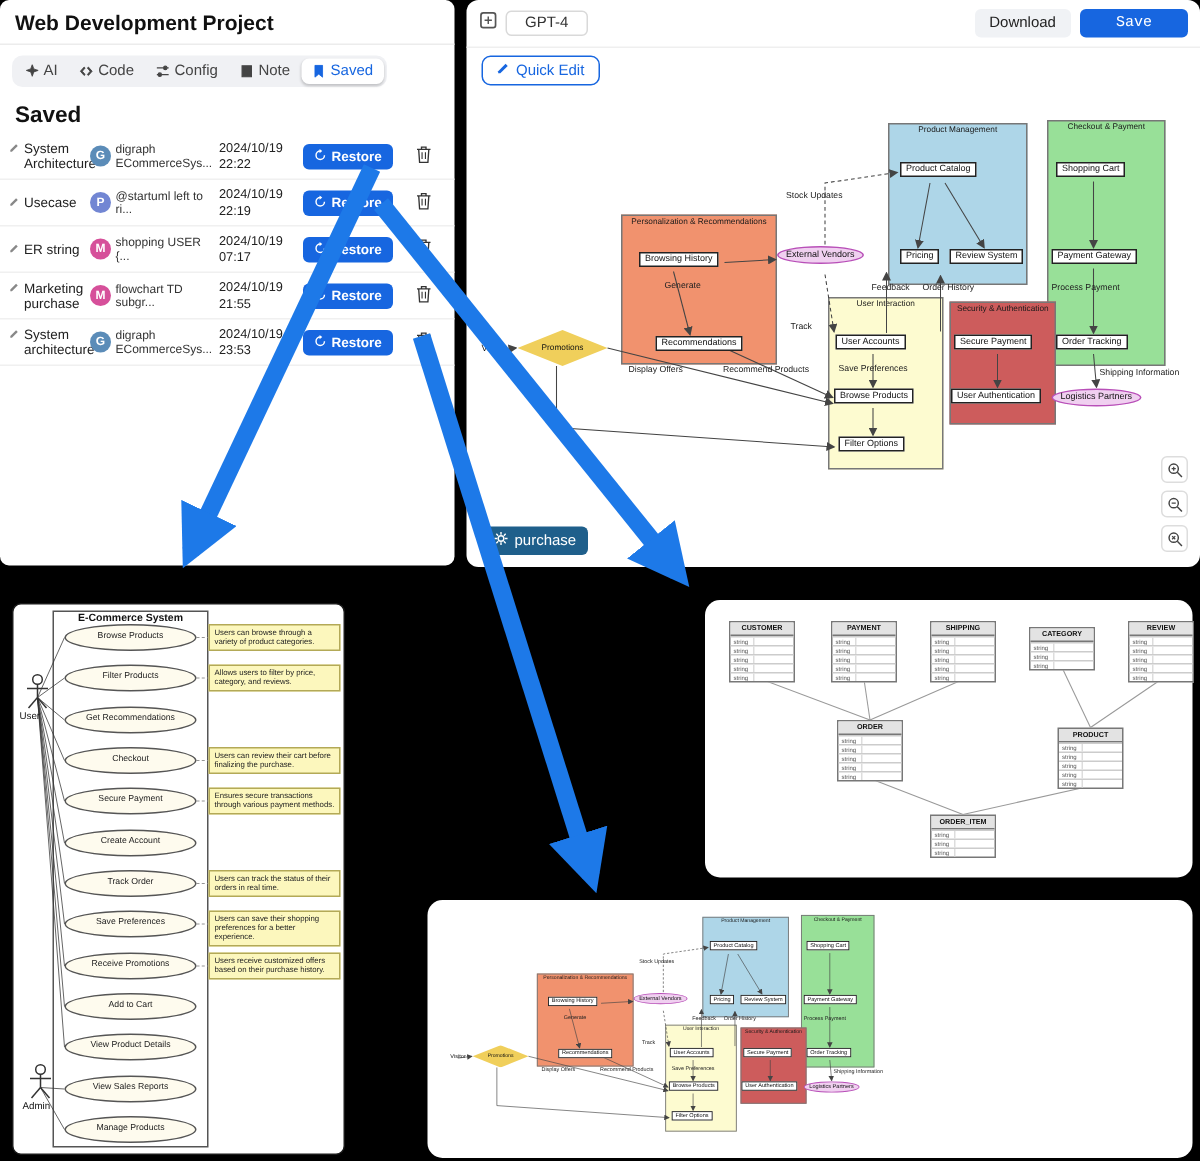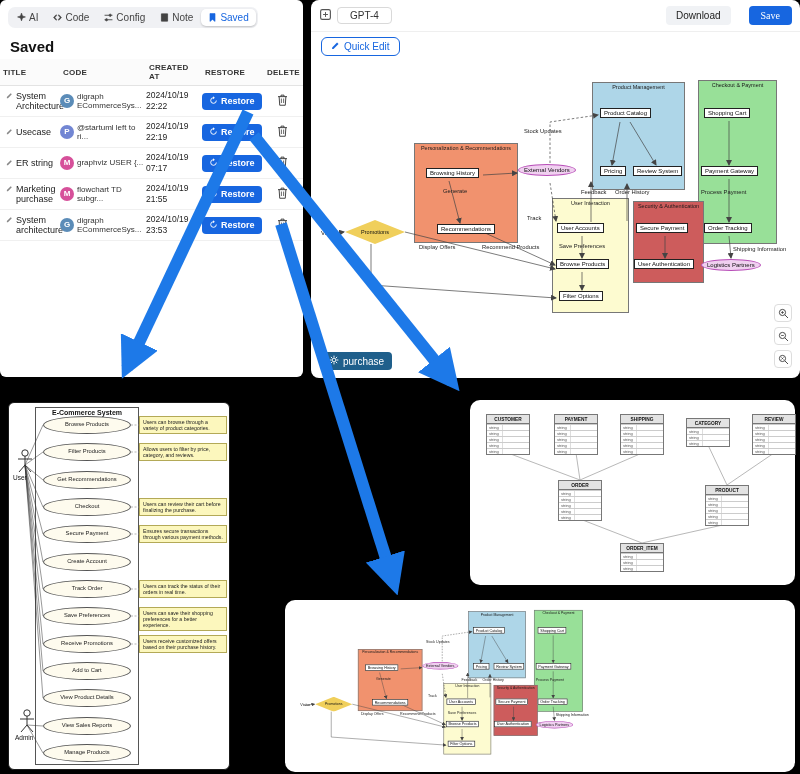--- a/index.html
+++ b/index.html
@@ -28,23 +28,23 @@
   .cell-code{display:flex;gap:3px;align-items:center;font-size:8px;color:#333;line-height:1.15;padding-right:2px}
   .cell-date{font-size:8.5px;color:#222;line-height:1.25}
   .restore-btn{background:#1766e0;color:#fff;border:none;border-radius:4px;font-size:9px;font-weight:bold;padding:3px 7px;display:inline-flex;gap:3px;align-items:center;cursor:pointer;font-family:inherit}
   .restore-btn svg{width:9px;height:9px}
   .cell-del{display:flex;justify-content:center}
   .trash svg{width:11px;height:12px;stroke:#333;fill:none;cursor:pointer}
   
   .rp-top{display:flex;align-items:center;padding:6px 8px;border-bottom:1px solid #efefef}
   .model-icon svg{width:13px;height:13px;stroke:#555;fill:none}
   .model-select{border:1px solid #d9d9d9;border-radius:4px;padding:2px 12px;font-size:10px;color:#333;margin-left:5px;background:#fff;cursor:pointer}
-  .rp-top-right{margin-left:auto;display:flex;gap:18px}
+  .rp-top-right{margin-left:auto;display:flex;gap:6px}
   .btn-light{background:#f0f2f5;color:#222;border:none;border-radius:4px;font-size:10px;padding:4px 10px;cursor:pointer;font-family:inherit}
-  .btn-primary{background:#1766e0;color:#fff;border:none;border-radius:4px;font-size:10px;padding:4px 12px;cursor:pointer;font-family:Liberation Serif, serif}
+  .btn-primary{background:#1766e0;color:#fff;border:none;border-radius:4px;font-size:10px;padding:4px 24px;cursor:pointer;font-family:Liberation Mono, monospace}
   .quick-edit{position:absolute;left:10px;top:37px;display:flex;gap:4px;align-items:center;border:1px solid #1766e0;color:#1766e0;background:#fff;border-radius:6px;padding:3px 9px;font-size:10px;cursor:pointer;font-family:inherit;z-index:5}
   .quick-edit svg{width:9px;height:9px;fill:#1766e0}
   .engine-badge{position:absolute;left:10px;bottom:8px;background:#1f5f8b;color:#fff;border-radius:4px;padding:3px 8px;font-size:10px;display:flex;gap:4px;align-items:center;cursor:pointer;z-index:5}
   .engine-badge svg{width:10px;height:10px}
   .zoom-controls{position:absolute;right:8px;bottom:10px;display:flex;flex-direction:column;gap:5px;z-index:5}
   .zoom-controls button{width:18px;height:18px;background:#fff;border:1px solid #ddd;border-radius:4px;display:flex;align-items:center;justify-content:center;cursor:pointer;padding:0}
   .zoom-controls svg{width:11px;height:11px;stroke:#444;fill:none}
   
   .gv{position:absolute}
   #gv-main{left:8px;top:72px}
@@ -79,20 +79,23 @@
   .er-row:first-of-type{border-top:none}
   .er-type{width:16px;font-size:4px;color:#555;padding-left:2px;border-right:0.5px solid #ddd;overflow:hidden}
   .er-name{flex:1}
   
   #arrows{position:absolute;left:0;top:0;z-index:30;pointer-events:none}
 </style>
 </head>
 <body>
 
 <section class="panel" id="left-panel">
+  <div class="lp-header">
+    <h1 class="lp-title">Web Development Project</h1>
+  </div>
   <nav class="tabs" id="tabs-host">
       <div class="tab">
         <span class="tab-icon">
           <svg viewBox="0 0 16 16">
             <path d="M8 0l1.8 5.2L15 7l-5.2 1.8L8 14 6.2 8.8 1 7l5.2-1.8z"></path>
           </svg>
         </span>
         <span>AI</span>
       </div>
       <div class="tab">
@@ -126,27 +129,20 @@
         <span class="tab-icon">
           <svg viewBox="0 0 16 16">
             <path d="M3.5 1h9v14l-4.5-3.6L3.5 15z"></path>
           </svg>
         </span>
         <span>Saved</span>
       </div>
     </nav>
   <h2 class="saved-heading">Saved</h2>
   <div class="tbl">
-    <div class="tbl-head" id="tbl-head">
-        <div>TITLE</div>
-        <div>CODE</div>
-        <div>CREATED AT</div>
-        <div>RESTORE</div>
-        <div>DELETE</div>
-      </div>
     <div id="tbl-body">
         <div class="tbl-row">
           <div class="cell-title">
             <span class="row-edit"><svg viewBox="0 0 16 16">
                 <path d="M2 11.5L10.8 2.7l2.5 2.5L4.5 14 2 14z"></path>
               </svg></span>
             <span>System Architecture</span>
           </div>
           <div class="cell-code">
             <span class="avatar" style="background: rgb(91, 140, 184);">G</span>
@@ -201,21 +197,21 @@
         </div>
         <div class="tbl-row">
           <div class="cell-title">
             <span class="row-edit"><svg viewBox="0 0 16 16">
                 <path d="M2 11.5L10.8 2.7l2.5 2.5L4.5 14 2 14z"></path>
               </svg></span>
             <span>ER string</span>
           </div>
           <div class="cell-code">
             <span class="avatar" style="background: rgb(214, 80, 154);">M</span>
-            <span>graphviz USER {...</span>
+            <span>shopping USER {...</span>
           </div>
           <div class="cell-date">
             <div>2024/10/19</div>
             <div>07:17</div>
           </div>
           <div><button class="restore-btn">
               <span><svg viewBox="0 0 16 16">
                   <path d="M13 8A5 5 0 1 1 8 3" fill="none" stroke="#fff" stroke-width="1.7"></path>
                   <path d="M7.2 0.6v5l3.2-2.5z" fill="#fff"></path>
                 </svg></span>

